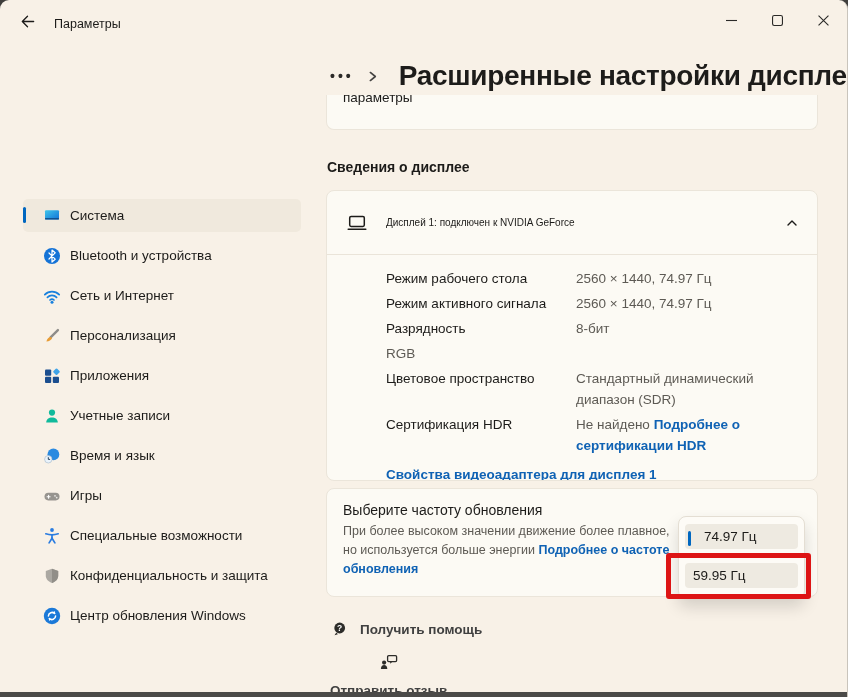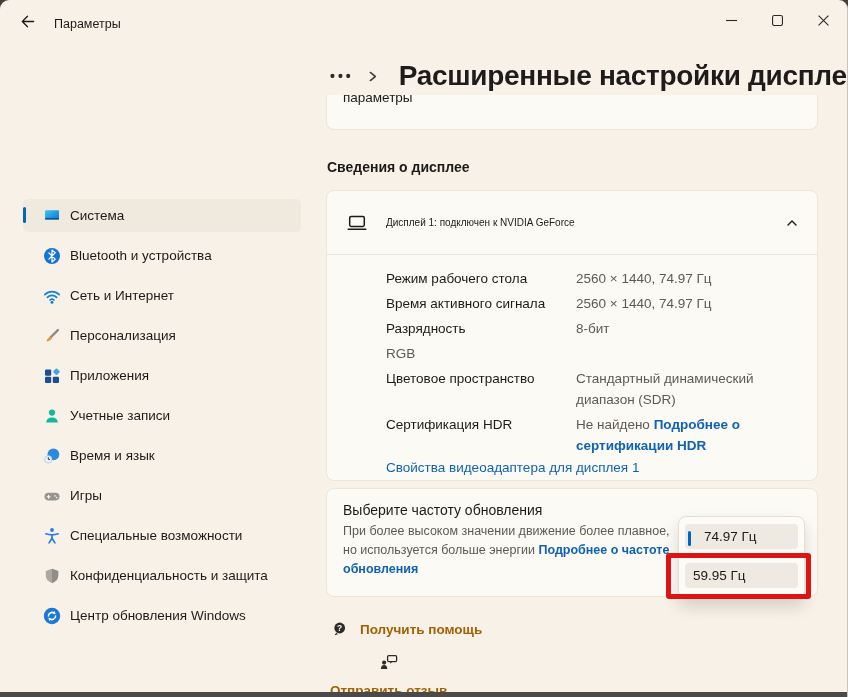--- a/index.html
+++ b/index.html
@@ -61,21 +61,21 @@
   .card-header{display:flex;align-items:center;height:63px;padding:0 18px 0 20px;border-bottom:1px solid #eae4d9;cursor:pointer;}
   .display-icon{display:inline-flex;width:20px;height:20px;}
   .card-header-label{margin-left:19px;font-size:10px;color:#1c1b19;}
   .chevron-up{margin-left:auto;display:inline-flex;width:14px;height:14px;}
   .card-body{padding:11px 28px 0 59px;}
   .info-row{display:flex;font-size:13.5px;line-height:25px;}
   .info-row.wrap{line-height:21px;padding:2px 0;}
   .info-label{flex:none;width:190px;color:#1c1b19;}
   .info-value{flex:1;color:#5d5a54;}
   .inline-link{color:#0f62b4;font-weight:700;text-decoration:none;cursor:pointer;}
-  .card-link{display:inline-block;margin-top:2px;font-size:13.5px;font-weight:400;color:#0f62b4;text-decoration:none;cursor:pointer;}
+  .card-link{display:inline-block;margin-top:9px;font-size:13.5px;font-weight:700;color:#0f62b4;text-decoration:none;cursor:pointer;}
 
   .refresh-card{
     position:absolute;left:326px;top:488px;width:492px;height:109px;
     background:#fcfaf4;border:1px solid #ebe5da;border-radius:8px;
     box-sizing:border-box;padding:13px 16px;
   }
   .refresh-title{font-size:14px;color:#1c1b19;margin-bottom:4px;}
   .refresh-desc{width:336px;font-size:12.5px;line-height:19px;color:#5d5a54;}
   .refresh-desc .inline-link{font-size:12.5px;}
 
@@ -97,21 +97,21 @@
   .red-box{
     position:absolute;left:666px;top:553px;width:145px;height:46px;
     border:5px solid #dd1414;border-radius:3px;box-sizing:border-box;z-index:6;
   }
 
   
   .footer-link{position:absolute;left:330px;display:flex;align-items:center;gap:12px;text-decoration:none;cursor:pointer;}
   .footer-link.help{top:620px;}
   .footer-link.feedback{top:653px;flex-direction:column;}
   .footer-link .f-icon{width:18px;height:18px;display:inline-flex;}
-  .footer-link span.lbl{font-size:13.5px;font-weight:600;color:#a16207;}
+  .footer-link span.lbl{font-size:13.5px;font-weight:600;color:#404040;}
 </style>
 </head>
 <body>
 
 <div class="window">
 
   <div class="titlebar">
     <button class="back-btn">
       <span>
         <svg width="17" height="17" viewBox="0 0 18 18">
@@ -309,21 +309,21 @@
             <path d="M3 9 L7 5 L11 9" stroke="#1c1b19" stroke-width="1.4" fill="none" stroke-linecap="round" stroke-linejoin="round"></path>
           </svg>
       </span>
     </header>
     <div class="card-body">
       <div class="info-row">
         <span class="info-label">Режим рабочего стола</span>
         <span class="info-value">2560 × 1440, 74.97 Гц</span>
       </div>
       <div class="info-row">
-        <span class="info-label">Время активного сигнала</span>
+        <span class="info-label">Режим активного сигнала</span>
         <span class="info-value">2560 × 1440, 74.97 Гц</span>
       </div>
       <div class="info-row">
         <span class="info-label">Разрядность</span>
         <span class="info-value">8-бит</span>
       </div>
       <div class="info-row">
         <span class="info-value">RGB</span>
       </div>
       <div class="info-row wrap">

